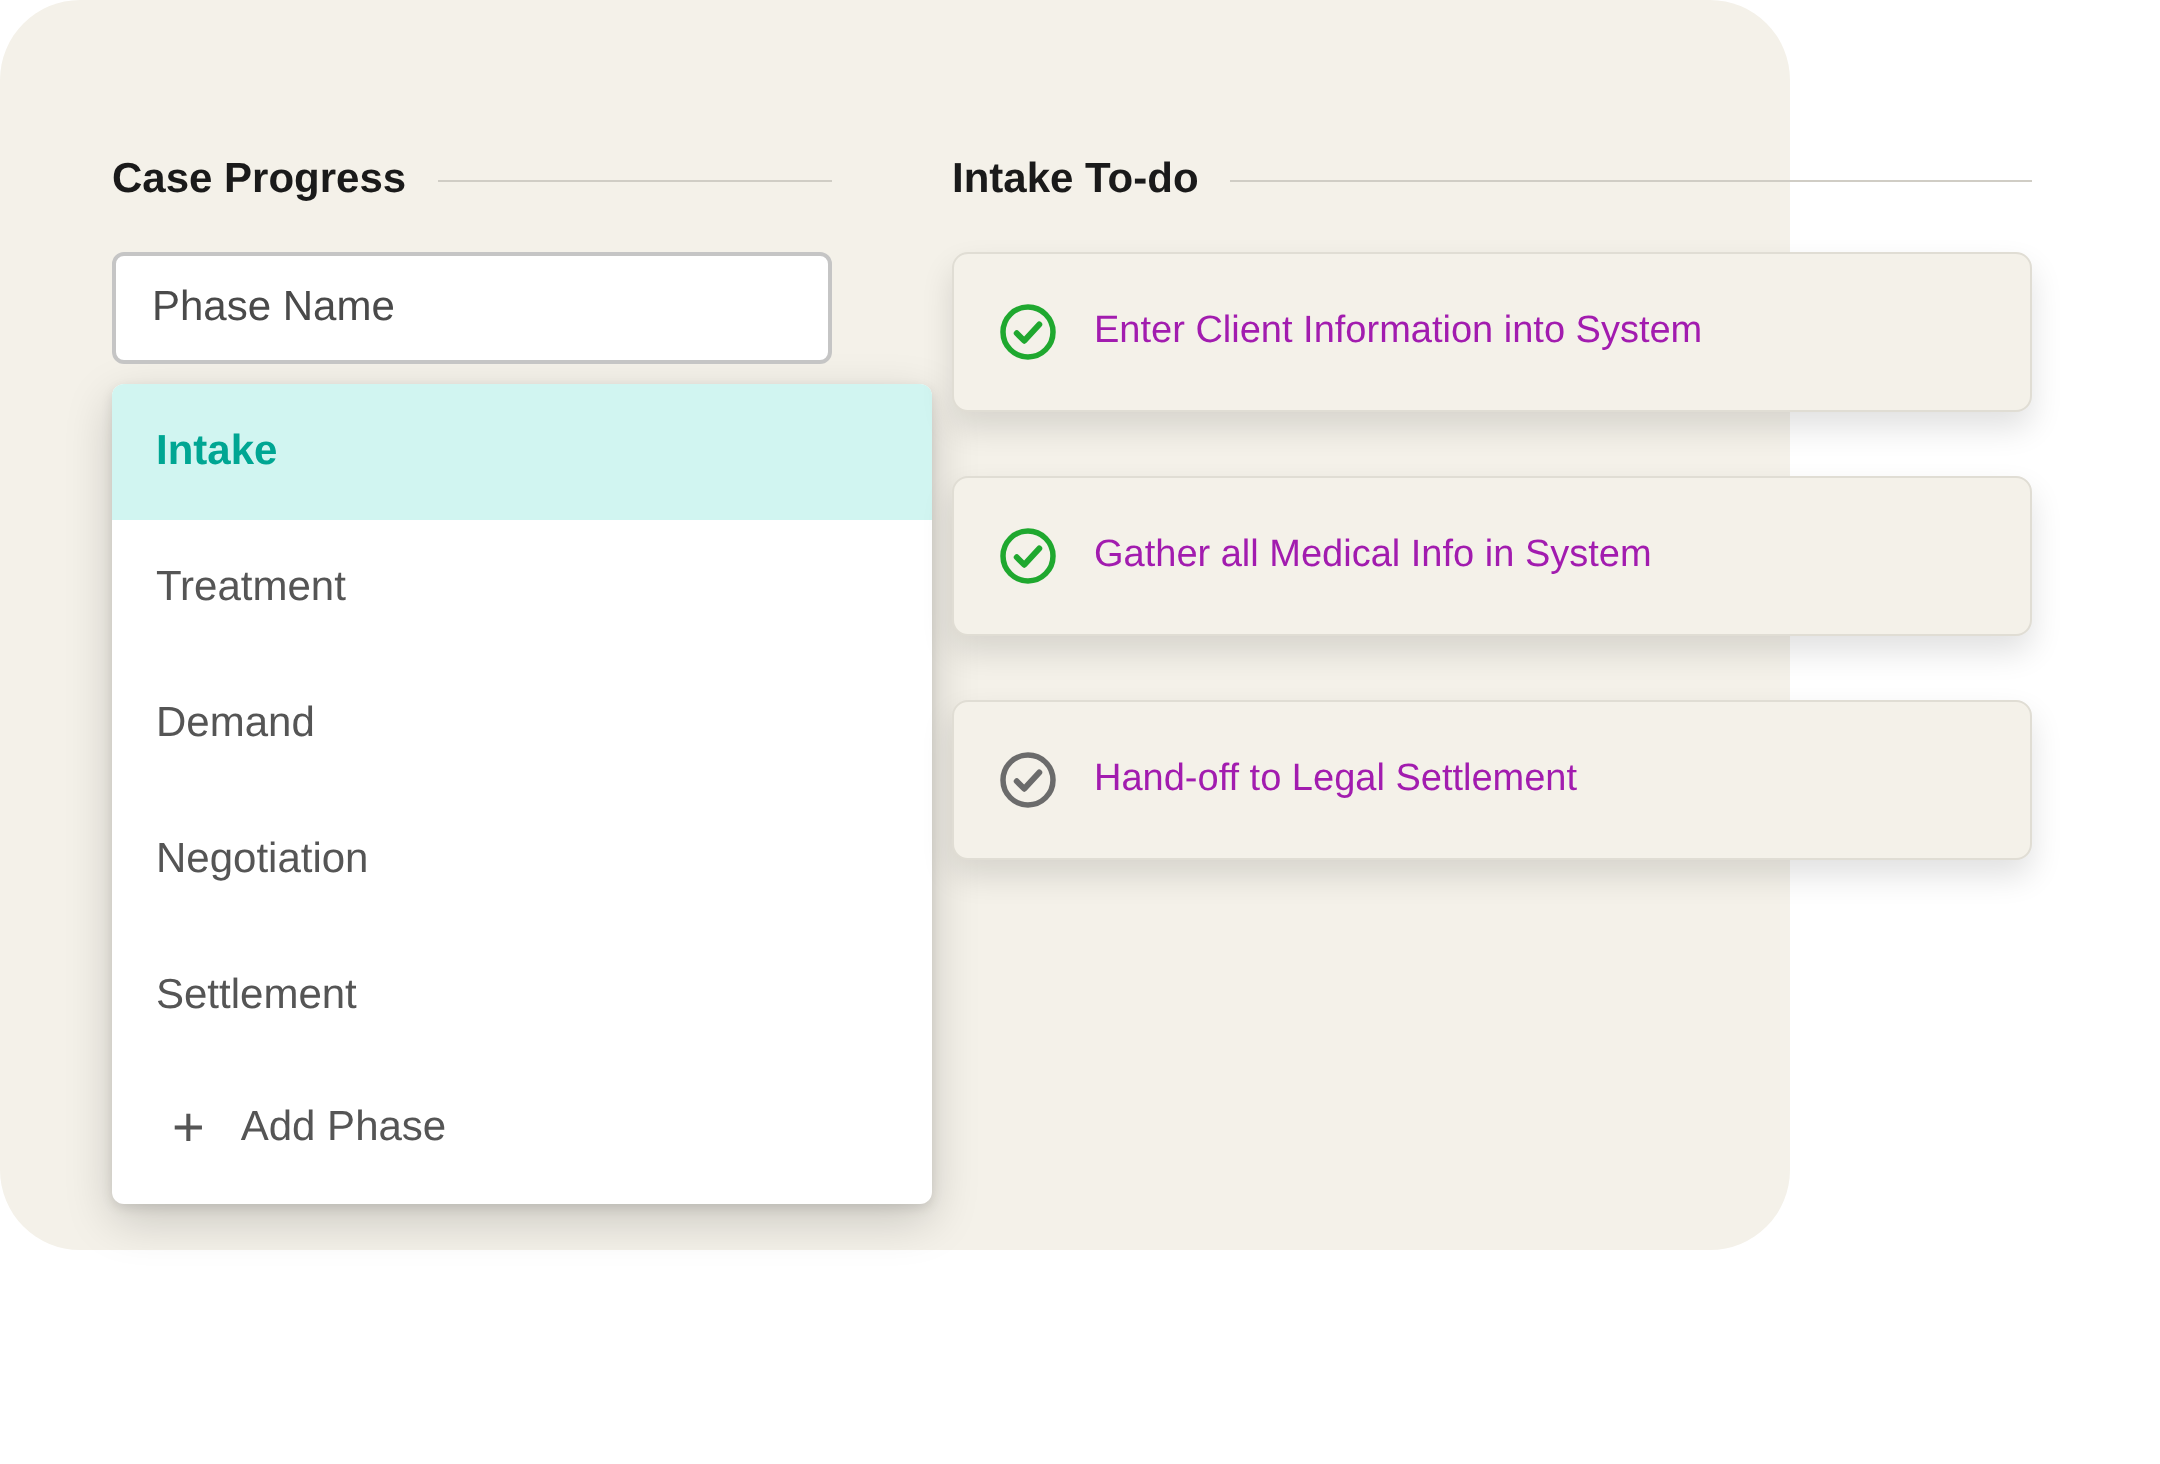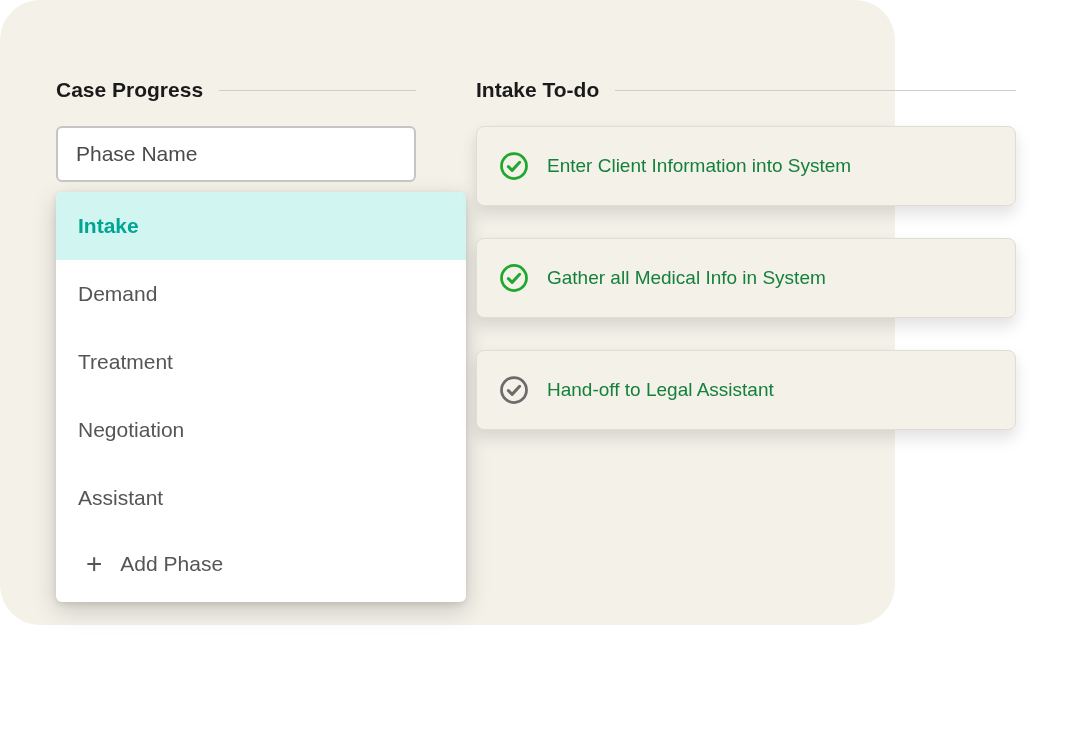--- a/index.html
+++ b/index.html
@@ -108,21 +108,21 @@
       gap: 18px;
       background: #f4f1e9;
       border: 1px solid #e0ddd4;
       border-radius: 8px;
       padding: 24px 22px;
       margin-bottom: 32px;
       box-shadow: 0 8px 16px rgba(0,0,0,0.12);
     }
     .todo-text {
       font-size: 19px;
-      color: #15803d;
+      color: #a21caf;
     }
     .check-icon {
       width: 30px;
       height: 30px;
       flex-shrink: 0;
     }
     .check-icon svg {
       width: 100%;
       height: 100%;
       display: block;
@@ -139,30 +139,30 @@
     <div class="section-line"></div>
   </div>
 
   <input type="text" class="phase-input" placeholder="Phase Name" style="">
 
   <div class="dropdown">
     <div class="dropdown-item active">
       <span>Intake</span>
     </div>
     <div class="dropdown-item">
+      <span>Treatment</span>
+    </div>
+    <div class="dropdown-item">
       <span>Demand</span>
     </div>
     <div class="dropdown-item">
-      <span>Treatment</span>
-    </div>
-    <div class="dropdown-item">
       <span>Negotiation</span>
     </div>
     <div class="dropdown-item">
-      <span>Assistant</span>
+      <span>Settlement</span>
     </div>
     <div class="add-phase">
       <span class="plus-icon">+</span>
       <span>Add Phase</span>
     </div>
   </div>
 </div>
 
 <div class="right-panel">
   <div class="section-header">
@@ -190,15 +190,15 @@
     <span class="todo-text">Gather all Medical Info in System</span>
   </div>
 
   <div class="todo-item">
     <span class="check-icon">
       <svg viewBox="0 0 24 24" fill="none">
           <circle cx="12" cy="12" r="10" stroke="#6b6b6b" stroke-width="2.2"></circle>
           <path d="M7.5 12.5l3 3 6-6.5" stroke="#6b6b6b" stroke-width="2.4" stroke-linecap="round" stroke-linejoin="round"></path>
         </svg>
     </span>
-    <span class="todo-text">Hand-off to Legal Assistant</span>
+    <span class="todo-text">Hand-off to Legal Settlement</span>
   </div>
 </div>
 
 </body></html>

